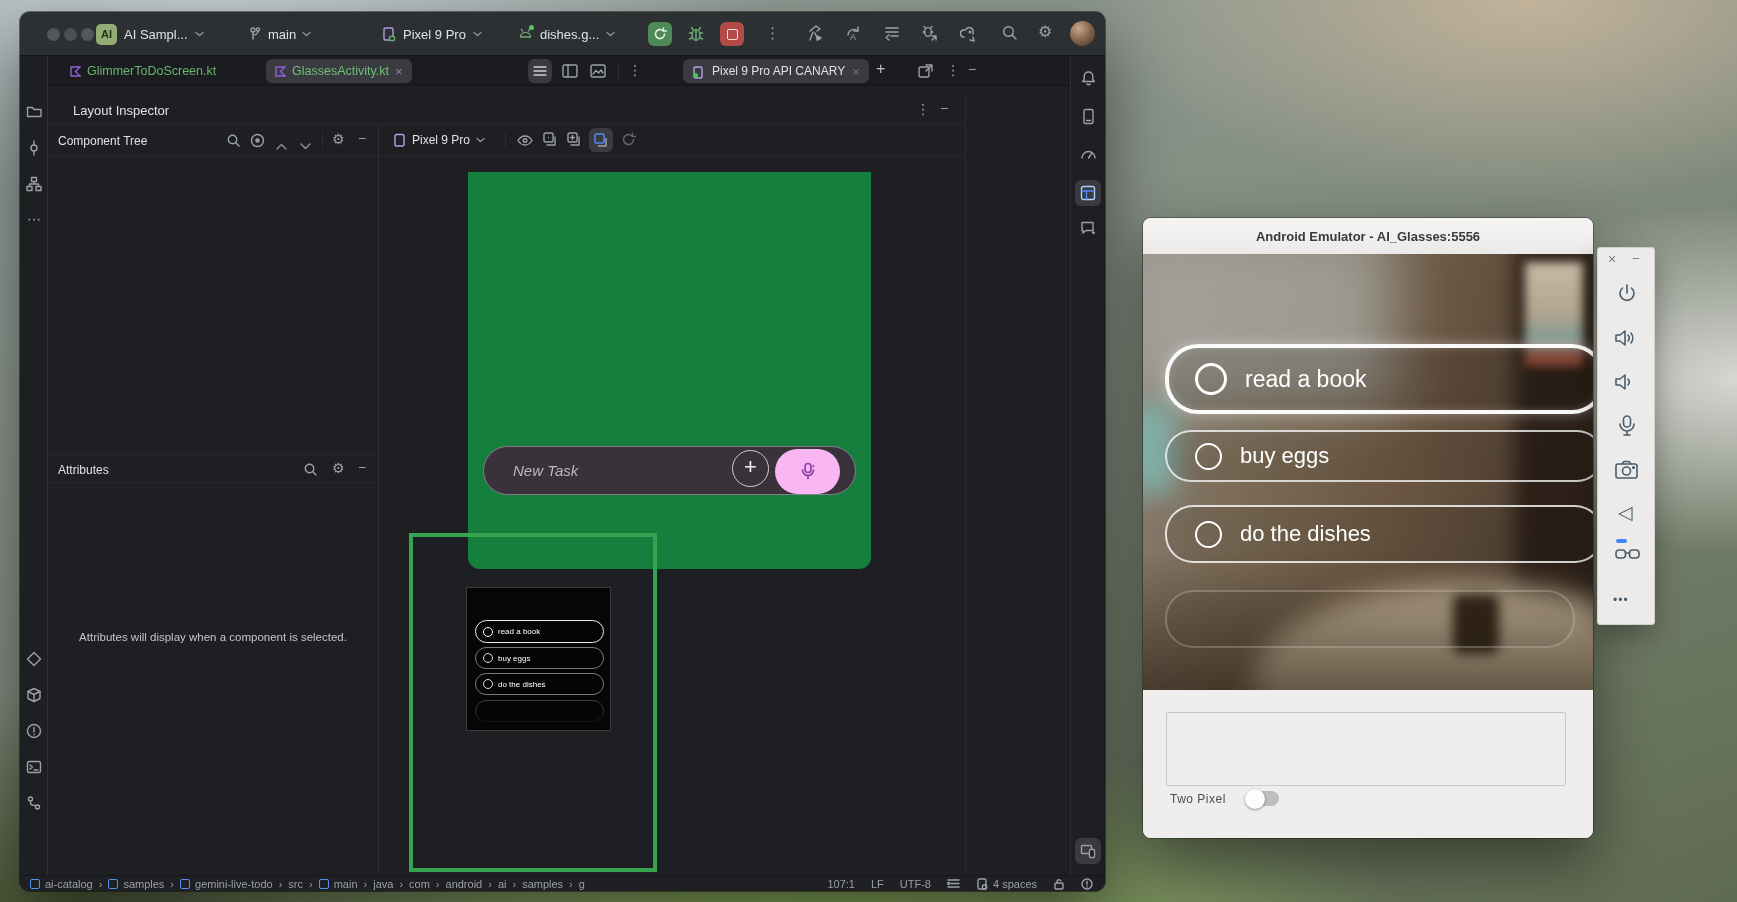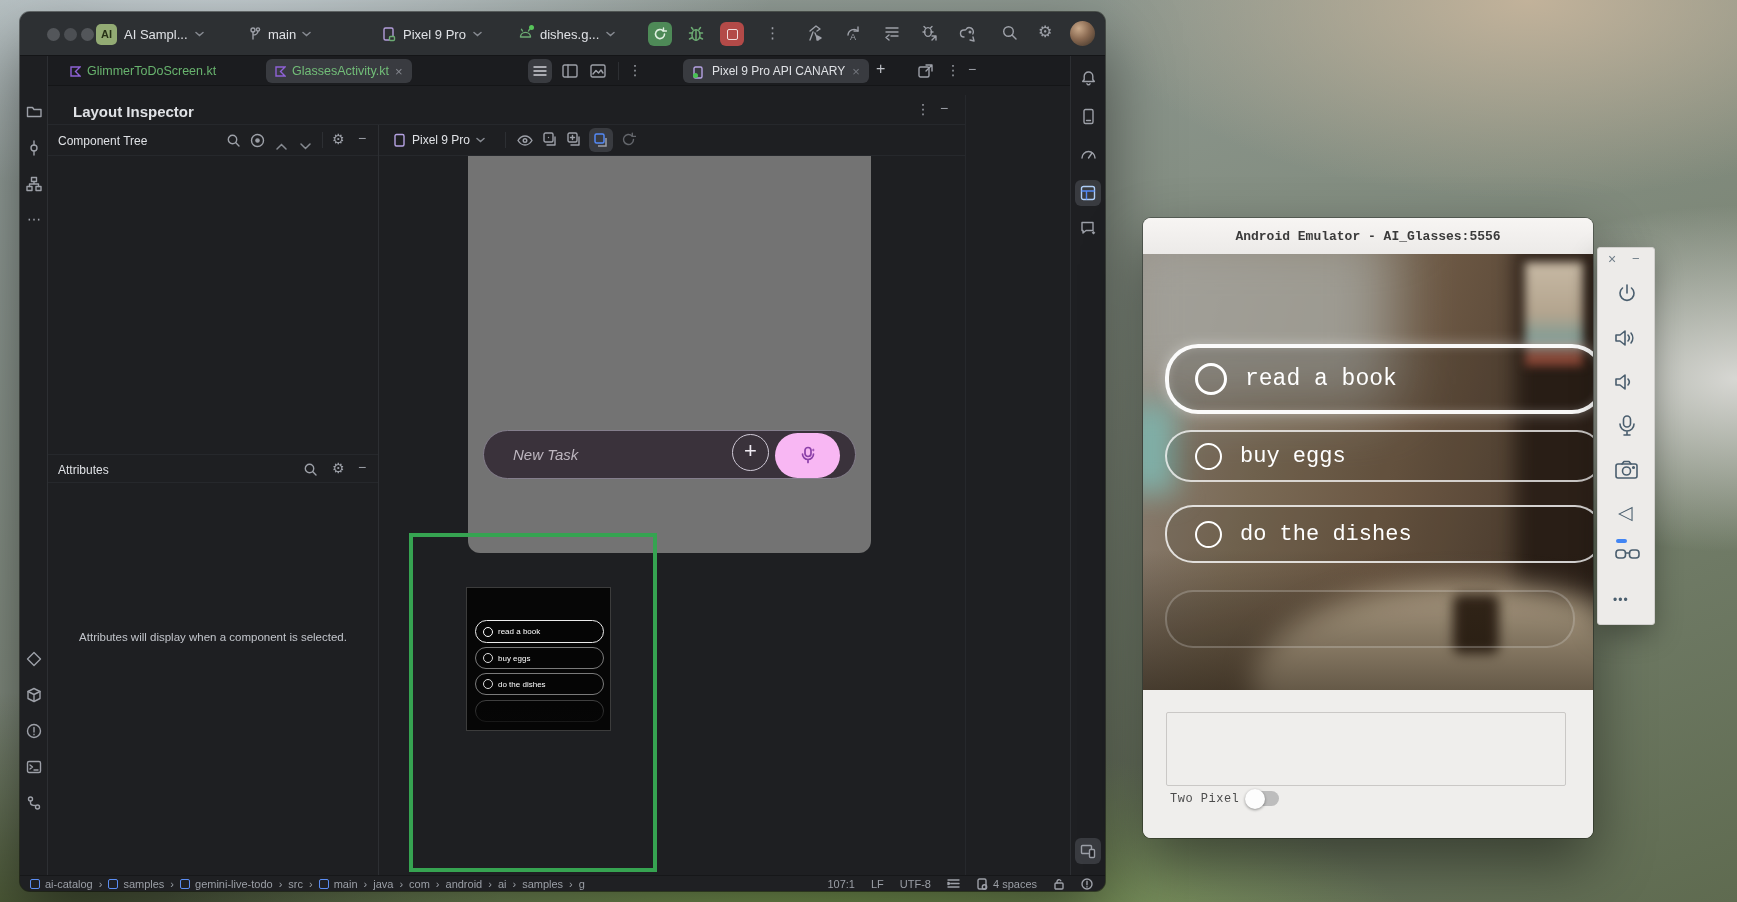--- a/index.html
+++ b/index.html
@@ -257,21 +257,21 @@
       <div class="abs glyph" style="left:828px;top:5px;font-size:16px;color:#bfc2c8;">+</div>
       <div class="abs" style="left:870px;top:8px;"><svg class="ic" width="15" height="14">
             <rect x="1" y="3" width="10" height="10" rx="1.5"></rect>
             <path d="M8 1h6M14 1v6M14 1l-6 6"></path>
           </svg></div>
       <div class="abs glyph" style="left:898px;top:7px;font-size:14px;">⋮</div>
       <div class="abs glyph" style="left:920px;top:6px;font-size:14px;">−</div>
     </div>
 
     <div class="abs" style="left:28px;top:83px;width:917px;height:30px;border-bottom:1px solid #26282c;">
-      <span class="abs txt" style="left:15px;top:8px;font-size:15px;font-weight:700;padding-left:10px;">Layout Inspector</span>
+      <span class="abs txt" style="left:15px;top:8px;font-size:13px;font-weight:400;padding-left:10px;">Layout Inspector</span>
       <span class="abs glyph" style="left:868px;top:7px;font-size:14px;">⋮</span>
       <span class="abs glyph" style="left:892px;top:6px;font-size:14px;">−</span>
     </div>
 
     <div class="abs" style="left:28px;top:113px;width:330px;height:31px;border-bottom:1px solid #26282c;">
       <span class="abs txt" style="left:10px;top:9px;font-size:12px;">Component Tree</span>
       <span class="abs" style="left:178px;top:8px;"><svg class="ic" width="15" height="15">
             <circle cx="6.5" cy="6.5" r="4.2"></circle>
             <path d="M9.6 9.6l3.4 3.4"></path>
           </svg></span>
@@ -336,21 +336,21 @@
           </svg>
       </span>
       <span class="abs" style="left:242px;top:7px;opacity:.55;"><svg class="ic" width="15" height="15">
             <path d="M12.5 7.5a5 5 0 11-1.5-3.6"></path>
             <path d="M11.3 1.2v3.2h3.2"></path>
           </svg></span>
     </div>
 
     <div class="abs" style="left:359px;top:144px;width:586px;height:719px;background:#1e1f22;overflow:hidden;">
 
-      <div class="abs" style="left:89px;top:0;width:403px;height:397px;background:#737373;border-radius:0 0 12px 12px;text-align:right;">
+      <div class="abs" style="left:89px;top:16px;width:403px;height:397px;background:#15803d;border-radius:0 0 12px 12px;text-align:right;">
 
         <div class="abs row" style="left:15px;top:274px;width:373px;height:49px;border-radius:25px;background:#3a323b;border:1px solid #847e8c;padding-left:29px;">
           <span style="font-style:italic;font-size:15px;color:#bdb6bf;">New Task</span>
         </div>
         <div class="abs" style="left:264px;top:277.5px;width:37px;height:37px;border-radius:50%;border:1.5px solid #cfc9d6;display:flex;align-items:center;justify-content:center;">
           <span style="color:#efeaf2;font-size:22px;line-height:1;margin-top:-2px;">+</span>
         </div>
         <div class="abs" style="left:307px;top:276.5px;width:65px;height:45px;border-radius:23px;background:#f8b7f3;display:flex;align-items:center;justify-content:center;">
           <svg width="16" height="18" style="stroke:#8b3fa8;fill:none;stroke-width:1.7;stroke-linecap:round;">
             <rect x="5" y="1.5" width="6" height="9" rx="3"></rect>
@@ -453,21 +453,21 @@
             <circle cx="6" cy="6" r="5"></circle>
             <path d="M6 3.2V6.8M6 8.6v.4"></path>
           </svg>
       </div>
     </div>
 
     <div class="abs" style="left:389px;top:521px;width:248px;height:339px;border:4px solid #36a351;z-index:60;"></div>
   </div>
 
   <div class="abs" style="left:1143px;top:218px;width:450px;height:620px;border-radius:8px;background:#efeeec;
-              box-shadow:0 0 0 1px rgba(0,0,0,.3), 0 25px 60px rgba(0,0,0,.45);overflow:hidden;font-family:Liberation Mono, monospace;">
+              box-shadow:0 0 0 1px rgba(0,0,0,.3), 0 25px 60px rgba(0,0,0,.45);overflow:hidden;">
     <div style="height:36px;background:linear-gradient(#f7f5f3,#eceae8);border-bottom:1px solid #d8d6d4;display:flex;align-items:center;justify-content:center;">
       <span style="font-size:13px;font-weight:bold;color:#3a3a3a;">Android Emulator - AI_Glasses:5556</span>
     </div>
 
     <div class="abs" style="left:0;top:36px;width:450px;height:436px;overflow:hidden;background:linear-gradient(105deg,#8e8278 0%,#7a6a55 30%,#6b5743 55%,#544334 80%,#2e241b 100%);">
       <div class="abs" style="left:-30px;top:-30px;width:280px;height:180px;background:#a7a8a2;filter:blur(30px);opacity:.8;"></div>
       <div class="abs" style="left:372px;top:-10px;width:90px;height:360px;background:#2c2018;filter:blur(10px);"></div>
       <div class="abs" style="left:382px;top:8px;width:58px;height:104px;background:linear-gradient(#c7b9a4 0%,#b3a48e 50%,#7e9b94 75%,#a2513e 92%);filter:blur(5px);"></div>
       <div class="abs" style="left:-18px;top:150px;width:50px;height:90px;background:#7fb0a8;filter:blur(14px);"></div>
       <div class="abs" style="left:110px;top:330px;width:430px;height:200px;border-radius:50%;background:#cdbb9e;filter:blur(14px);"></div>

